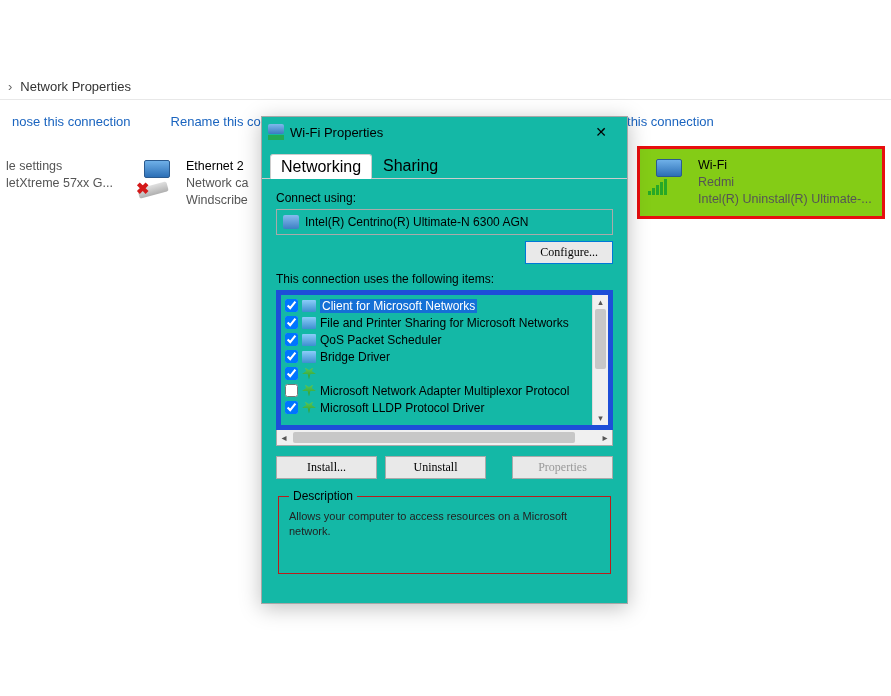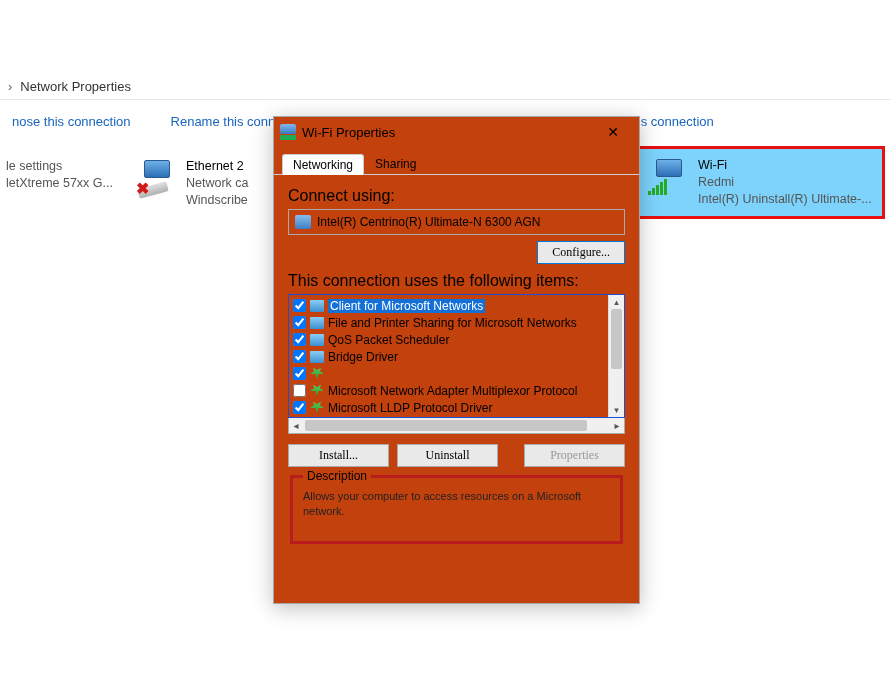--- a/index.html
+++ b/index.html
@@ -8,80 +8,80 @@
     .breadcrumb { position: absolute; top: 74px; left: 0; right: 0; height: 24px; display: flex; align-items: center; padding: 0 8px; color: #333; font-size: 13px; }
     .breadcrumb .chev { margin-right: 8px; color: #666; }
     .breadcrumb-divider { position: absolute; top: 99px; left: 0; right: 0; height: 1px; background: #e8e8e8; }
 
     .toolbar { position: absolute; top: 114px; left: 0; right: 0; display: flex; gap: 40px; padding: 0 12px; font-size: 13px; }
     .toolbar a { color: #1a64bf; text-decoration: none; }
 
     .conn-item { position: absolute; display: flex; gap: 10px; width: 250px; padding: 6px; }
     .conn-item.left1 { top: 152px; left: 0; }
     .conn-item.left2 { top: 152px; left: 130px; }
-    .conn-item.wifi { top: 146px; left: 637px; width: 248px; background: #7dd3fc; border: 3px solid #e70f0f; padding: 8px; }
+    .conn-item.wifi { top: 146px; left: 637px; width: 248px; background: #84cc16; border: 3px solid #e70f0f; padding: 8px; }
 
     .conn-icon { width: 40px; height: 40px; position: relative; flex-shrink: 0; }
     .mon { position:absolute; top:2px; left:8px; width:26px; height:18px; background:linear-gradient(#6fb0e8,#2c6fb6); border:1px solid #2a5a8f; border-radius:2px;}
     .plug { position:absolute; bottom:3px; left:2px; width:30px; height:10px; background:linear-gradient(#e0e0e0,#b0b0b0); border-radius:2px; transform:rotate(-15deg);}
     .redx { position:absolute; bottom:0; left:0; color:#d41919; font-weight:bold; font-size:16px;}
     .bars { position:absolute; bottom:2px; left:0; display:flex; align-items:flex-end; gap:1px;}
     .bars span { width:3px; background:#27a827;}
 
     .conn-text { display:flex; flex-direction:column; font-size:12.5px; color:#555; line-height:1.35;}
     .conn-text .title { color:#000;}
 
     .ellips { position:absolute; top:196px; left:610px; color:#555; font-size:13px;}
 
     
-    .dialog { position: absolute; top: 116px; left: 273px; width: 367px; height: 488px; background: #c2410c; border: 1px solid #a7a7a7; box-shadow: 0 4px 20px rgba(0,0,0,.25); }
+    .dialog { position: absolute; top: 116px; left: 261px; width: 367px; height: 488px; background: #14b8a6; border: 1px solid #a7a7a7; box-shadow: 0 4px 20px rgba(0,0,0,.25); }
     .titlebar { height: 30px; display:flex; align-items:center; padding:0 6px; }
     .titlebar .ic { width:16px; height:16px; margin-right:6px; position:relative;}
     .titlebar .ic:before { content:""; position:absolute; inset:0 0 6px 0; background:linear-gradient(#7fb8ec,#3a7bc0); border-radius:2px;}
     .titlebar .ic:after { content:""; position:absolute; bottom:0; left:0; right:0; height:5px; background:#2a5;}
     .titlebar .ttl { flex:1; font-size:13px;}
     .closebtn { width:40px; height:28px; display:flex; align-items:center; justify-content:center; font-size:14px; cursor:pointer;}
 
     .tabs { display:flex; border-bottom:1px solid #ccc; padding:4px 8px 0 8px; margin-top:2px;}
-    .tab { padding:3px 10px; font-size:12px; border:1px solid transparent; border-bottom:none; cursor:pointer;}
+    .tab { padding:3px 10px; font-size:16px; border:1px solid transparent; border-bottom:none; cursor:pointer;}
     .tab.active { border-color:#ccc; background:#fff; border-radius:3px 3px 0 0; position:relative; top:1px;}
 
     .body { padding: 8px 14px;}
 
-    .lbl { font-size:16px; margin:4px 0;}
+    .lbl { font-size:12px; margin:4px 0;}
     .adapter { border:1px solid #aaa; height:26px; display:flex; align-items:center; padding:0 6px; gap:6px;}
     .mini-ic { width:16px; height:14px; background:linear-gradient(#86bcef,#3d7fc4); border-radius:2px; flex-shrink:0;}
 
     .btnrow { text-align:right; margin-top:6px;}
     button.win { font:12px "Segoe UI"; padding:3px 14px; background:#e9e9e9; border:1px solid #aaa; min-width:80px; cursor:pointer;}
     button.win.primary { border:1px solid #0078d7;font-family:Liberation Serif, serif;}
     button.win:disabled { color:#999; cursor:default;margin-left:18px;}
 
-    .listbox { border:1px solid #1d4ed8; height:124px; margin-top:4px; display:flex;}
+    .listbox { border:5px solid #1d4ed8; height:140px; margin-top:4px; display:flex;}
     .lb-inner { flex:1; overflow:hidden auto; padding:2px;}
     .lb-row { display:flex; align-items:center; gap:4px; height:17px; font-size:12px; padding-left:2px; white-space:nowrap;}
     .lb-row.sel { }
     .lb-row.sel .txt { background:#1470d6; color:#fff; padding:0 2px;}
     .lb-row input { margin:0;}
     .lb-ic { width:14px; height:12px; flex-shrink:0;}
     .lb-ic.pc { background:linear-gradient(#8acdf9,#3d8fd0); border-radius:1px;}
     .lb-ic.net { background:linear-gradient(#58c658,#2a9b2a); clip-path: polygon(50% 100%, 40% 55%, 0 55%, 30% 30%, 20% 0, 50% 20%, 80% 0, 70% 30%, 100% 55%, 60% 55%);}
     .lb-scroll { width:16px; background:#f0f0f0; border-left:1px solid #ddd; position:relative;}
     .lb-thumb { position:absolute; left:2px; right:2px; top:14px; height:60px; background:#c7c7c7; border-radius:2px;}
     .lb-arr { position:absolute; left:0; right:0; height:14px; display:flex; align-items:center; justify-content:center; color:#555; font-size:9px;}
 
     .hscroll { height:16px; border:1px solid #aaa; border-top:none; display:flex; align-items:center; background:#f0f0f0;}
     .hscroll .ar { width:14px; text-align:center; color:#555; font-size:10px;}
     .hscroll .track { flex:1; height:100%; position:relative;}
     .hscroll .thumb { position:absolute; left:2px; top:2px; bottom:2px; width:92%; background:#c7c7c7; border-radius:2px;}
 
     .midbtns { display:flex; gap:8px; margin-top:10px;}
     .midbtns button { flex:1;}
 
-    fieldset.desc { border:3px solid #b91c1c; margin-top:2px; padding:6px 10px 22px 10px;}
+    fieldset.desc { border:1px solid #b91c1c; margin-top:10px; padding:6px 10px 34px 10px;}
     fieldset.desc legend { font-size:12px; padding:0 4px;}
     fieldset.desc .dtext { font-size:11px; color:#222; line-height:1.35;}
 
     .footer { position:absolute; bottom:10px; right:14px; display:flex; gap:8px;}
     .footer button { min-width:76px;}
   </style>
 </head>
 <body>
 
 <div class="breadcrumb">

